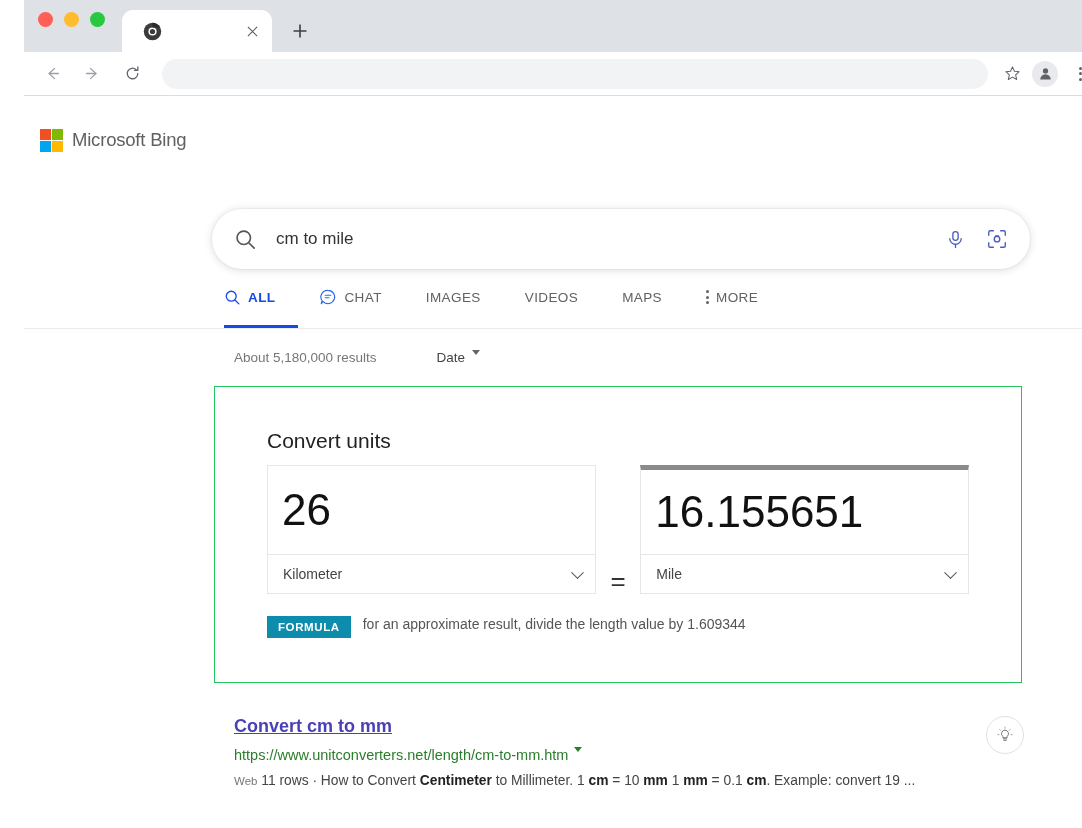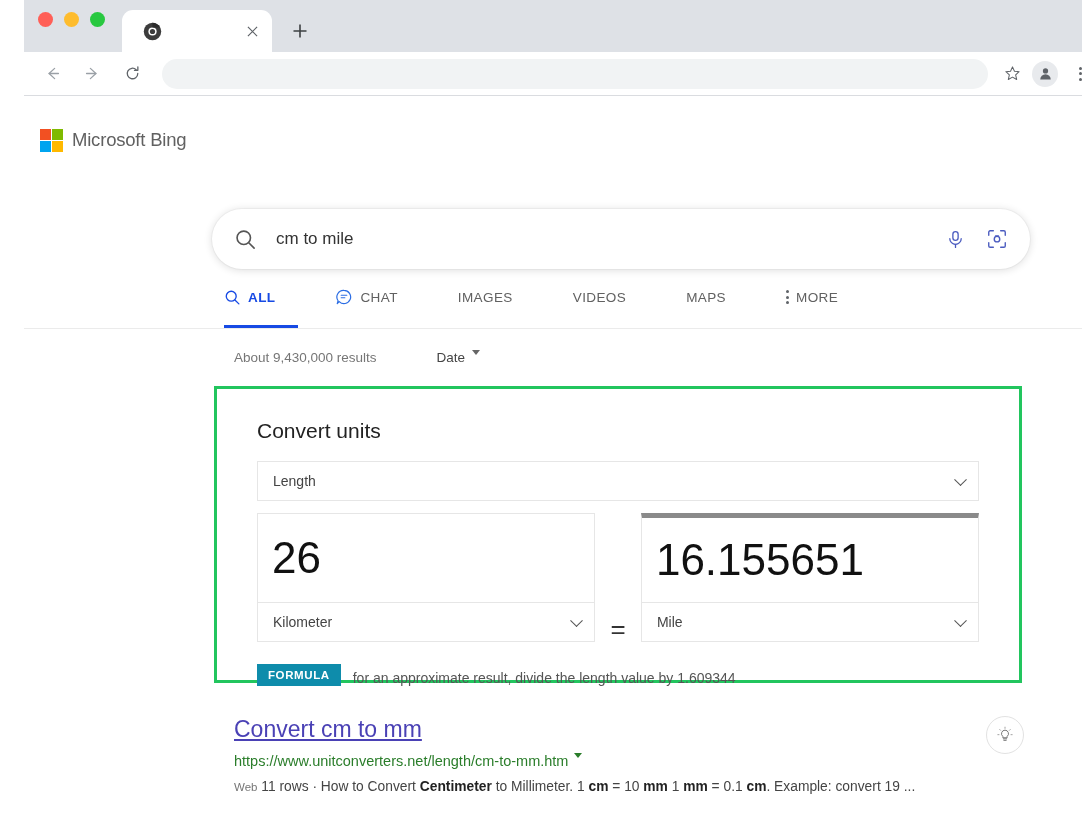--- a/index.html
+++ b/index.html
@@ -114,21 +114,21 @@
     flex: 1; border: none; outline: none;
     font-family: "Liberation Sans", sans-serif;
     font-size: 17px; color: #333; background: transparent;
     padding-left: 14px;
   }
   .sb-right { display: flex; align-items: center; gap: 16px; }
   .sb-ic { width: 26px; height: 26px; display: flex; align-items: center; justify-content: center; }
 
   .navtabs {
     position: absolute; left: 200px; top: 186px;
-    display: flex; align-items: flex-end; gap: 16px;
+    display: flex; align-items: flex-end; gap: 0;
     height: 46px;
   }
   .navtab {
     display: flex; align-items: center; gap: 7px;
     height: 46px;
     padding: 0 22px 0 0;
     margin-right: 22px;
     font-size: 13.5px; color: #616161;
     letter-spacing: 0.4px;
     position: relative;
@@ -147,23 +147,23 @@
     display: flex; align-items: center; gap: 60px;
     font-size: 13.5px; color: #767676;
   }
   .date-filter { display: flex; align-items: flex-start; gap: 7px; color: #444; }
   .caret-dn { width: 0; height: 0; border-left: 4.5px solid transparent; border-right: 4.5px solid transparent; border-top: 5px solid #666; }
 
   
   .conv-card {
     position: absolute; left: 190px; top: 290px;
     width: 808px; height: 297px;
-    border: 3px solid #22c55e;
+    border: 1px solid #22c55e;
     background: #fff;
-    padding: 20px;
+    padding: 32px;
   }
   .conv-title { font-size: 21px; color: #222; font-weight: normal; margin: 10px 0 0 20px; }
 
   .sel-wrap { position: relative; }
   .sel {
     width: 100%; height: 40px;
     border: 1px solid #e6e6e6;
     background: #fff;
     font-family: "Liberation Sans", sans-serif;
     font-size: 14px; color: #444;
@@ -196,37 +196,37 @@
     background: #fff;
     font-family: "Liberation Sans", sans-serif;
     font-size: 44px; color: #111;
     padding: 0 14px;
     outline: none;
   }
   .big-input.focused { border-top: 5px solid #8a8a8a; }
   .unit-sel { margin-top: -1px; }
 
   .formula-row {
-    display: flex; align-items: flex-end; gap: 12px;
+    display: flex; align-items: flex-start; gap: 12px;
     margin: 22px 20px 0 20px;
   }
   .formula-badge {
     background: #0e8cab; color: #fff;
     font-size: 11.5px; font-weight: bold;
     letter-spacing: 0.6px;
     padding: 5px 11px;
   }
   .formula-text { font-size: 14px; color: #555; }
 
   
   .result { position: absolute; left: 210px; top: 620px; width: 790px; }
   .res-head { display: flex; align-items: flex-start; }
   .res-title {
-    font-size: 23px; color: #4a41b5;
-    font-weight: normal; line-height: 1.2;
+    font-size: 18px; color: #4a41b5;
+    font-weight: bold; line-height: 1.2;
   }
   .bulb-btn {
     position: absolute; right: 0; top: 0;
     width: 38px; height: 38px;
     border: 1px solid #e2e2e2; border-radius: 50%;
     display: flex; align-items: center; justify-content: center;
     background: #fff;
   }
   .res-url { font-size: 14.5px; color: #2a7d2a; margin-top: 9px; display: flex; align-items: flex-start; gap: 6px; }
   .url-caret { width: 0; height: 0; border-left: 4px solid transparent; border-right: 4px solid transparent; border-top: 5px solid #2a7d2a; }
@@ -392,34 +392,30 @@
               <i></i>
               <i></i>
             </span>
         </span>
         <span class="lbl">MORE</span>
       </div>
     </div>
     <div class="hdr-sep"></div>
 
     <div class="results-meta">
-      <span>About 9,430,000 results</span>
+      <span>About 5,180,000 results</span>
       <span class="date-filter">
         <span>Date</span>
         <span class="caret-dn"></span>
       </span>
     </div>
 
     <div class="conv-card">
       <div class="conv-title">Convert units</div>
 
-      <div class="type-row sel-wrap">
-        <select class="sel"><option value="Length">Length</option><option value="Mass">Mass</option><option value="Temperature">Temperature</option><option value="Area">Area</option><option value="Volume">Volume</option><option value="Speed">Speed</option><option value="Time">Time</option></select>
-        <span class="chev"></span>
-      </div>
 
       <div class="conv-grid">
         <div class="conv-col">
           <input class="big-input" type="text" value="26" style="">
           <div class="sel-wrap unit-sel">
             <select class="sel"><option value="Kilometer">Kilometer</option><option value="Meter">Meter</option><option value="Centimeter">Centimeter</option><option value="Millimeter">Millimeter</option><option value="Mile">Mile</option><option value="Yard">Yard</option><option value="Foot">Foot</option><option value="Inch">Inch</option></select>
             <span class="chev"></span>
           </div>
         </div>
 

